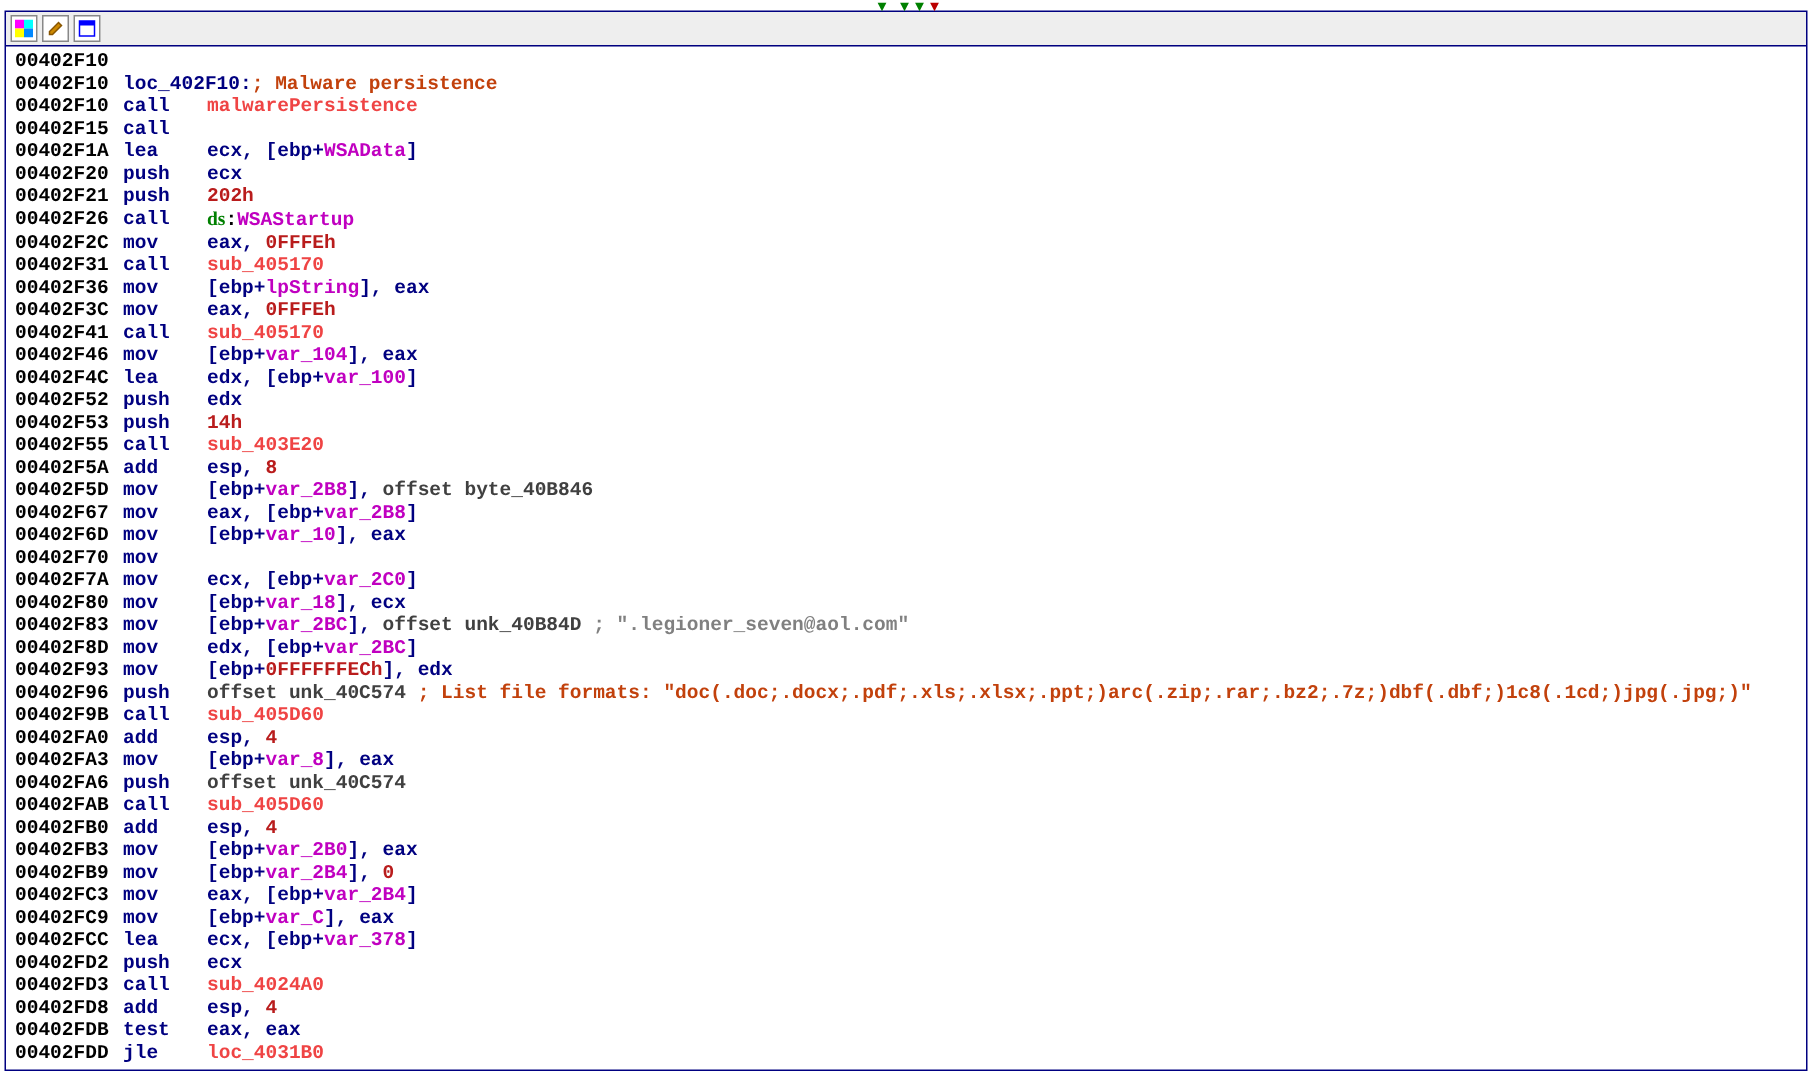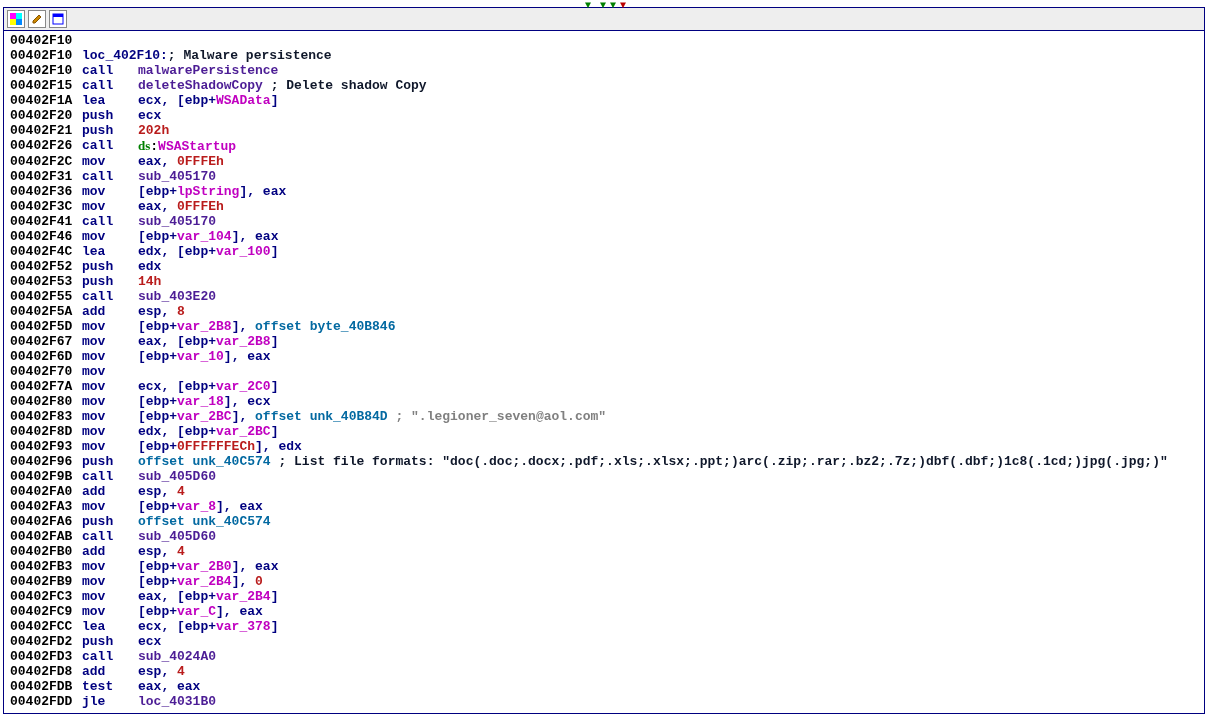--- a/index.html
+++ b/index.html
@@ -12,27 +12,27 @@
   .tbtn{width:16px;height:16px;border:1px solid #888;background:#fff;display:flex;align-items:center;justify-content:center;font-size:10px;cursor:pointer;}
   .tbtn svg{width:12px;height:12px;}
   .code{padding:2px 6px 4px 6px;white-space:nowrap;}
   .row{display:flex;}
   .addr{color:#000;min-width:72px;}
   .mnem{color:#000080;min-width:56px;}
   .op{display:inline;}
   .sym{color:#000;}
   .num{color:#b91c1c;}
   .var{color:#c000c0;}
-  .func{color:#4c1d95;margin-top:28px;}
+  .func{color:#ef4444;margin-top:28px;}
   .label{color:#000080;}
-  .cmt{color:#0f172a;}
+  .cmt{color:#c2410c;}
   .str{color:#808080;}
   .ds{color:#008000;font-family:Liberation Serif, serif;}
   .api{color:#c000c0;text-align:center;}
-  .off{color:#0369a1;}
+  .off{color:#404040;}
   .reg{color:#000080;}
 </style>
 </head>
 <body>
 
 <div class="topbar">
     <span class="arrow green" style="left: 585px;">▼</span>
     <span class="arrow green" style="left: 600px;">▼</span>
     <span class="arrow green" style="left: 610px;">▼</span>
     <span class="arrow red" style="left: 620px;">▼</span>
@@ -73,21 +73,20 @@
         <span class="cmt">; Malware persistence</span>
       </div>
       <div class="row">
         <span class="addr">00402F10 </span>
         <span class="mnem">call</span>
         <span class="op"><span class="func">malwarePersistence</span></span>
       </div>
       <div class="row">
         <span class="addr">00402F15 </span>
         <span class="mnem">call</span>
-        <span class="op"><span class="func">deleteShadowCopy</span><span class="cmt"> ; Delete shadow Copy</span></span>
       </div>
       <div class="row">
         <span class="addr">00402F1A </span>
         <span class="mnem">lea</span>
         <span class="op"><span class="reg">ecx, [ebp+</span><span class="var">WSAData</span><span class="reg">]</span></span>
       </div>
       <div class="row">
         <span class="addr">00402F20 </span>
         <span class="mnem">push</span>
         <span class="op"><span class="reg">ecx</span></span>

